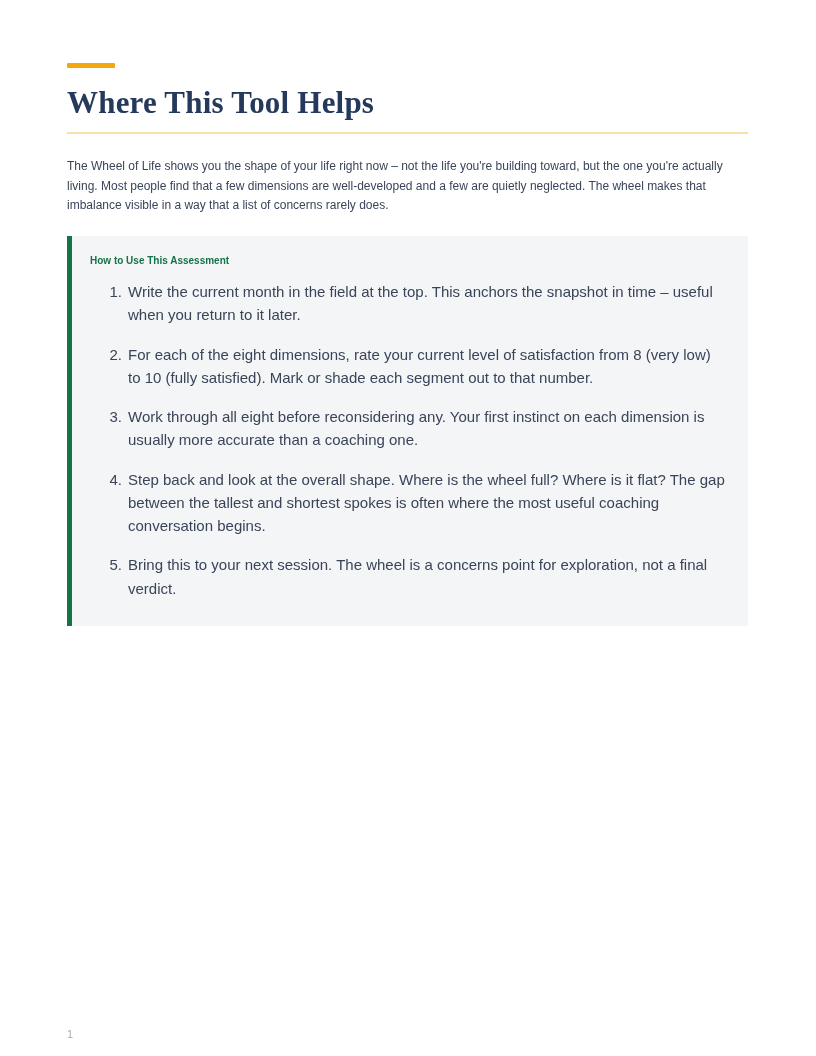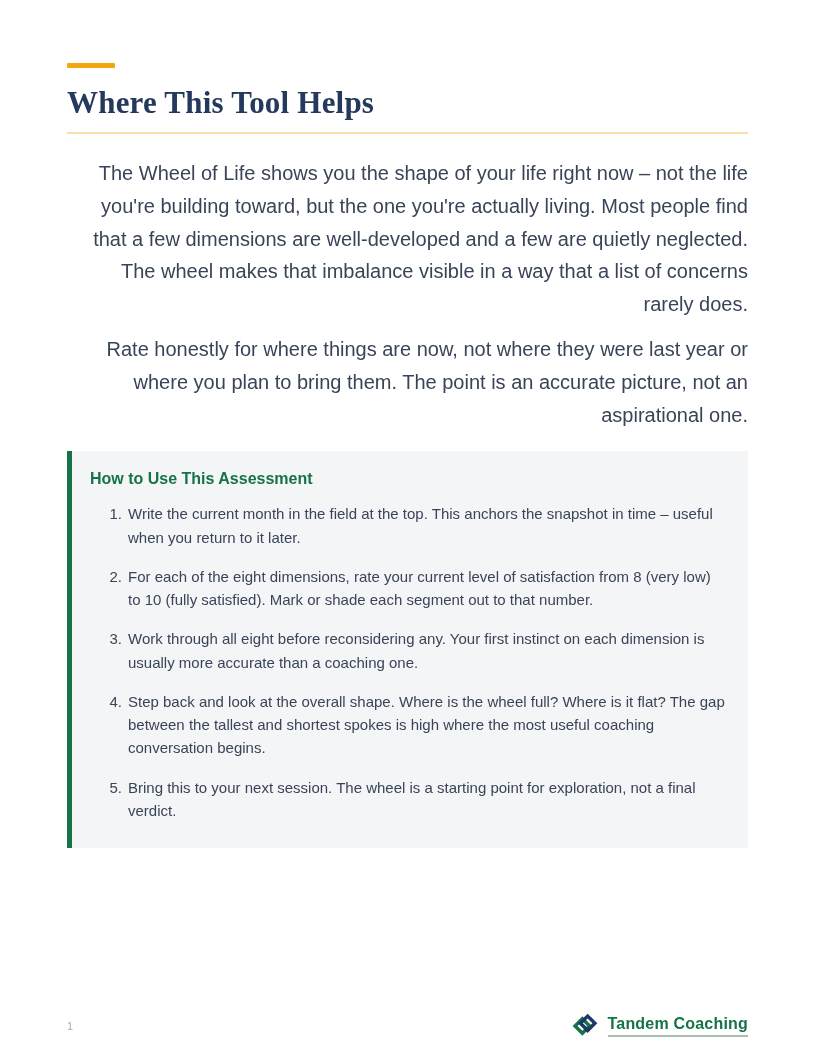--- a/index.html
+++ b/index.html
@@ -29,36 +29,35 @@
     color: #24395B;
     margin: 0 0 11px 0;
     letter-spacing: 0.2px;
   }
   .title-rule {
     height: 2px;
     background: #F6E1A8;
     margin-bottom: 23px;
   }
   .body-para {
-    font-size: 20px;
+    font-size: 12px;
     line-height: 1.64;
     color: #3A4459;
     margin: 0 0 12px 0;
-    text-align: right;
   }
   .callout {
     margin-top: 20px;
     background: #F4F5F6;
     border-left: 5px solid #157347;
     padding: 19px 22px 26px 18px;
   }
   .callout-title {
     color: #157347;
     font-weight: 700;
-    font-size: 16px;
+    font-size: 10px;
     margin: 0 0 14px 0;
   }
   .callout-list {
     margin: 0;
     padding: 0 0 0 14px;
     list-style: none;
   }
   .callout-item {
     display: flex;
     gap: 6px;
@@ -106,53 +105,45 @@
 
 <div class="page">
   <div class="content">
 
     <div class="accent-bar"></div>
 
     <h1 class="page-title">Where This Tool Helps</h1>
     <div class="title-rule"></div>
 
     <p class="body-para">The Wheel of Life shows you the shape of your life right now – not the life you're building toward, but the one you're actually living. Most people find that a few dimensions are well-developed and a few are quietly neglected. The wheel makes that imbalance visible in a way that a list of concerns rarely does.</p>
-    <p class="body-para">Rate honestly for where things are now, not where they were last year or where you plan to bring them. The point is an accurate picture, not an aspirational one.</p>
 
     <div class="callout">
       <div class="callout-title">How to Use This Assessment</div>
       <ol class="callout-list">
         <li class="callout-item">
           <span class="item-num">1.</span>
           <span>Write the current month in the field at the top. This anchors the snapshot in time – useful when you return to it later.</span>
         </li>
         <li class="callout-item">
           <span class="item-num">2.</span>
           <span>For each of the eight dimensions, rate your current level of satisfaction from 8 (very low) to 10 (fully satisfied). Mark or shade each segment out to that number.</span>
         </li>
         <li class="callout-item">
           <span class="item-num">3.</span>
           <span>Work through all eight before reconsidering any. Your first instinct on each dimension is usually more accurate than a coaching one.</span>
         </li>
         <li class="callout-item">
           <span class="item-num">4.</span>
-          <span>Step back and look at the overall shape. Where is the wheel full? Where is it flat? The gap between the tallest and shortest spokes is high where the most useful coaching conversation begins.</span>
+          <span>Step back and look at the overall shape. Where is the wheel full? Where is it flat? The gap between the tallest and shortest spokes is often where the most useful coaching conversation begins.</span>
         </li>
         <li class="callout-item">
           <span class="item-num">5.</span>
-          <span>Bring this to your next session. The wheel is a starting point for exploration, not a final verdict.</span>
+          <span>Bring this to your next session. The wheel is a concerns point for exploration, not a final verdict.</span>
         </li>
       </ol>
     </div>
 
   </div>
 
   <div class="footer">
     <span class="page-num">1</span>
-    <div class="logo">
-      <svg class="logo-mark" width="30" height="28" viewBox="0 0 34 30" xmlns="http://www.w3.org/2000/svg">
-        <path fill="#157347" fill-rule="evenodd" d="M14 4 L25 15 L14 26 L3 15 Z M14 9.6 L19.4 15 L14 20.4 L8.6 15 Z"></path>
-        <path fill="#1F3864" fill-rule="evenodd" d="M20 1 L31 12 L20 23 L9 12 Z M20 6.6 L25.4 12 L20 17.4 L14.6 12 Z"></path>
-      </svg>
-      <span class="logo-text">Tandem Coaching</span>
-    </div>
   </div>
 </div>
 
 </body></html>

